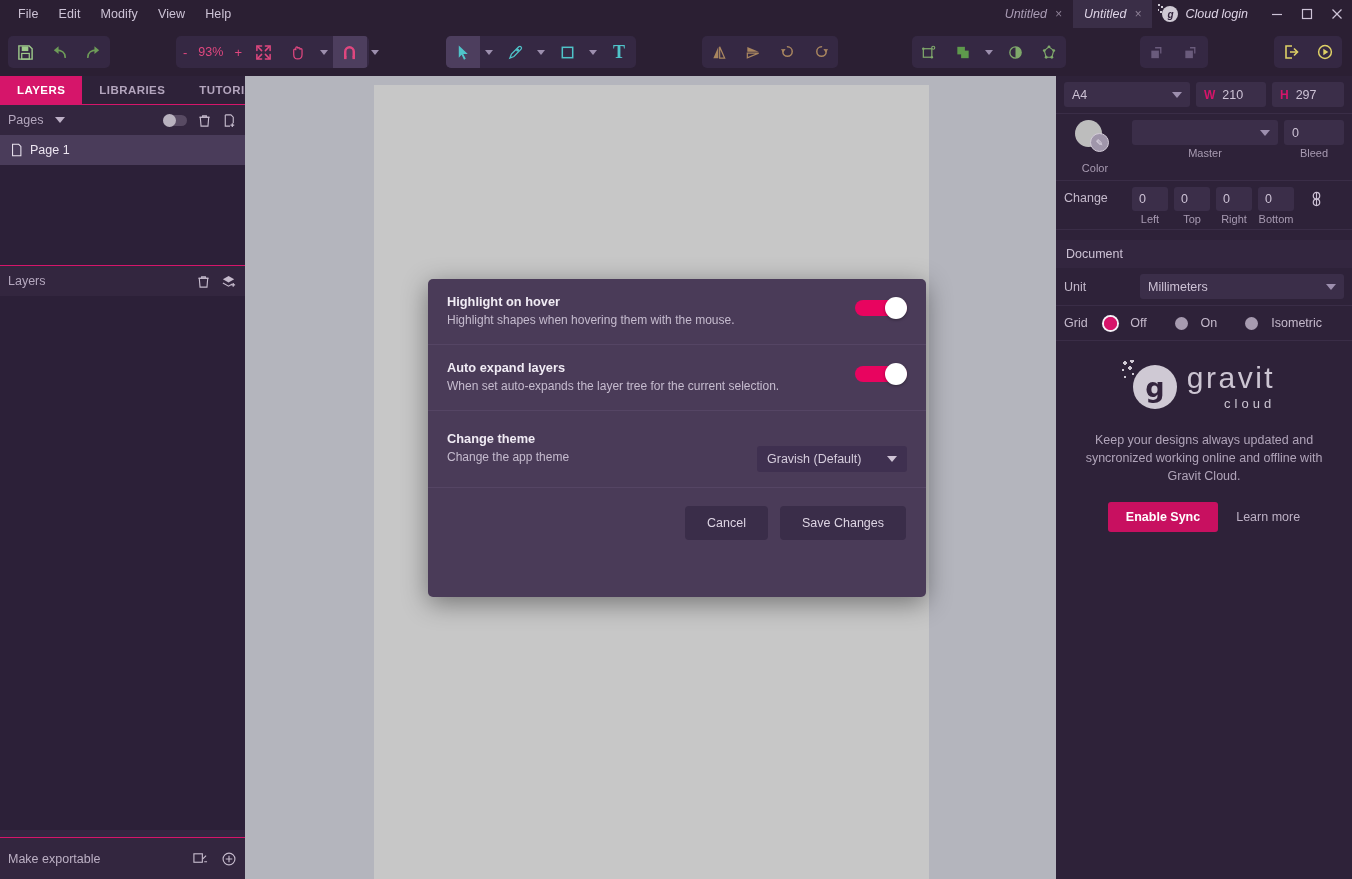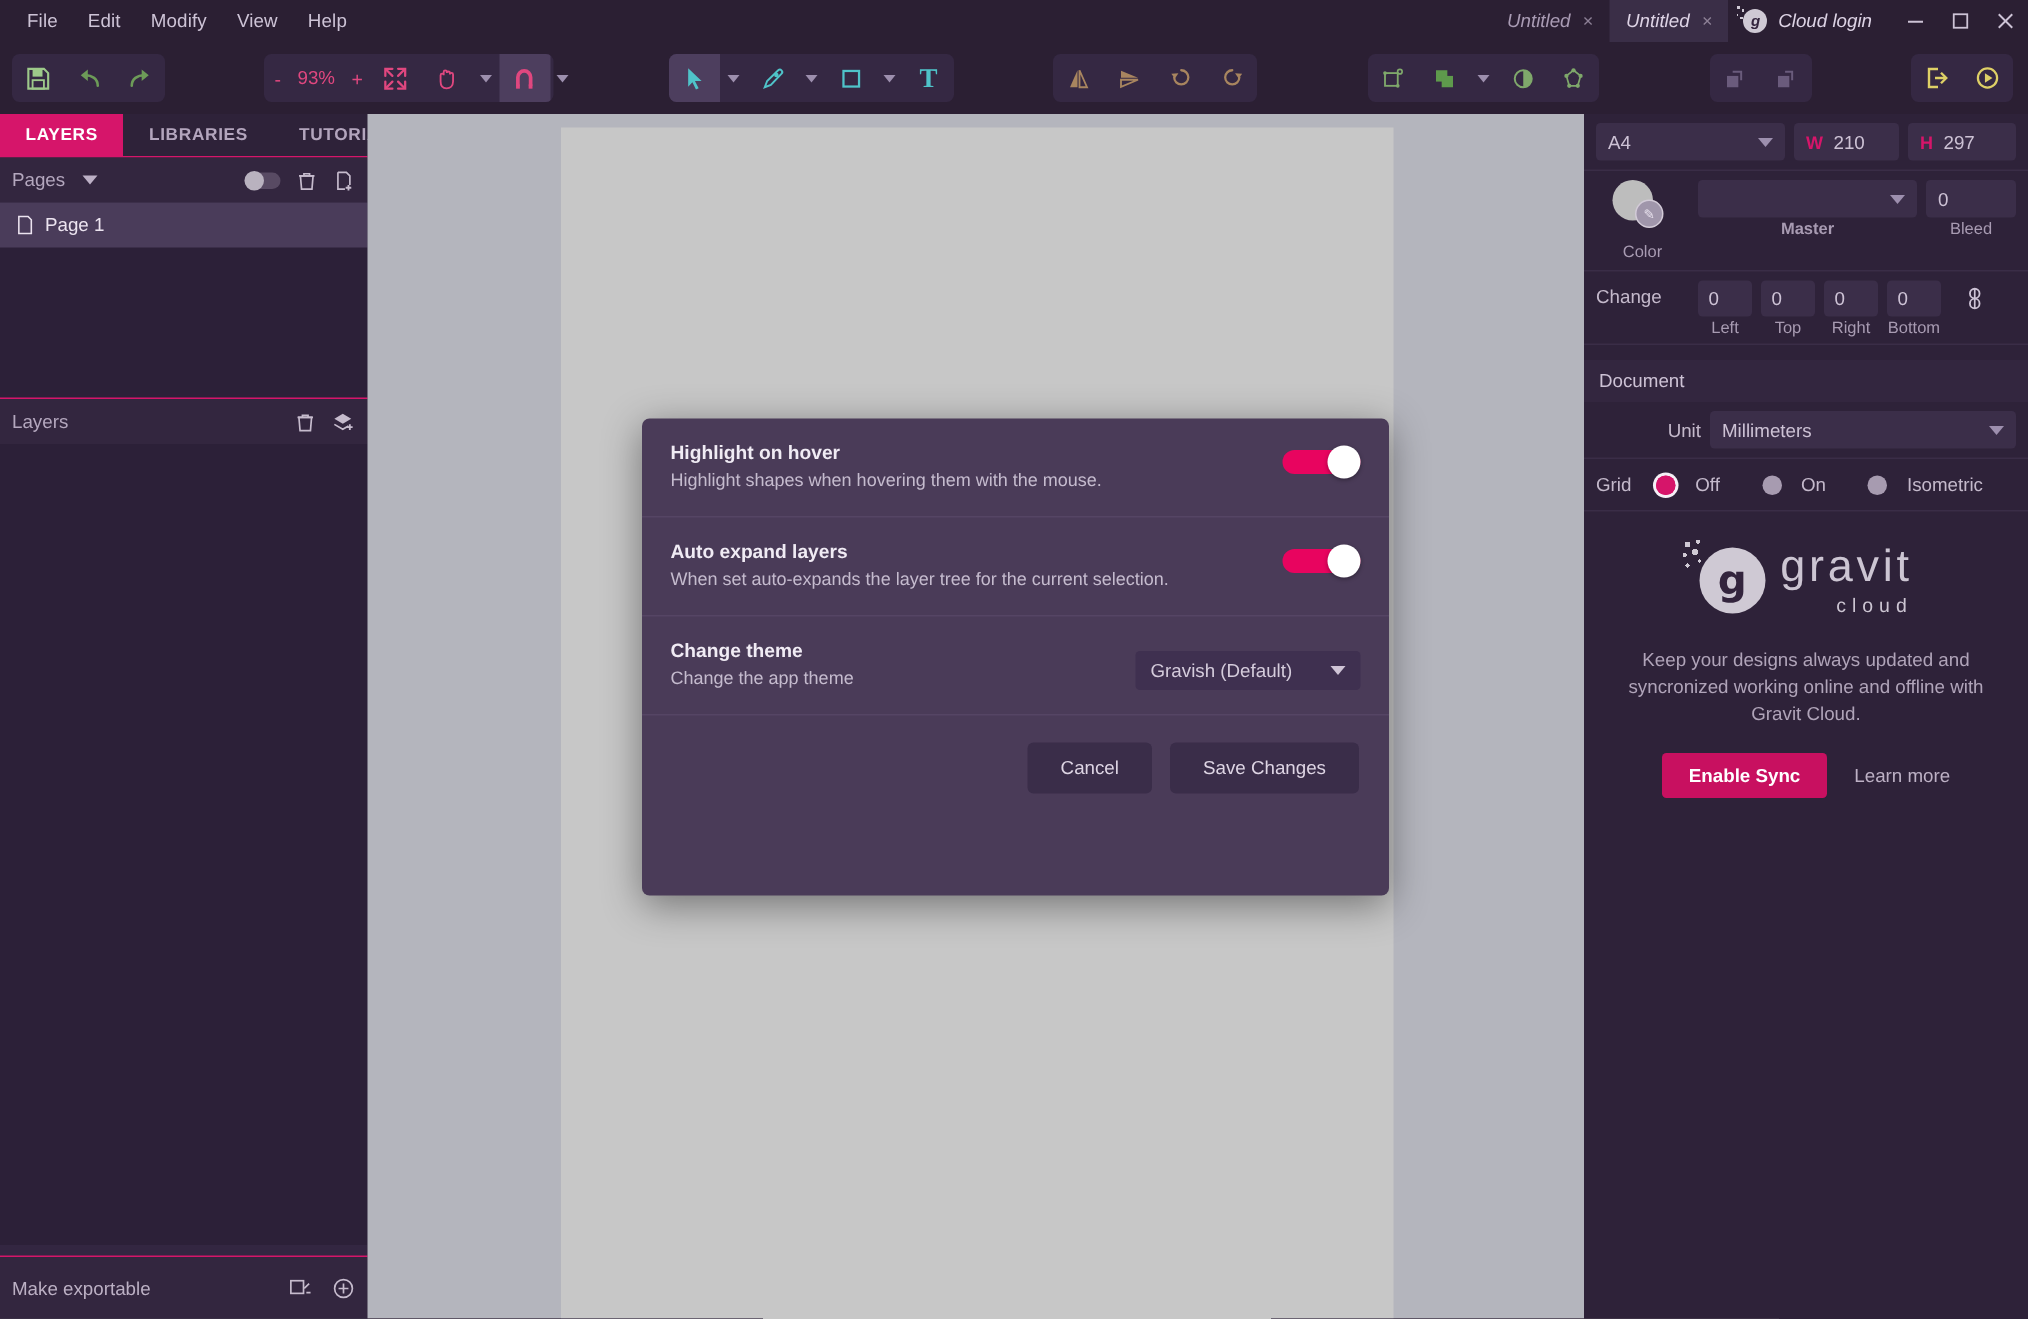--- a/index.html
+++ b/index.html
@@ -227,21 +227,21 @@
   .toggle .knob {
     position: absolute; top: -3px; width: 22px; height: 22px; border-radius: 50%;
     background: #fff; box-shadow: 0 1px 3px rgba(0,0,0,.35);
   }
   .toggle.on { background: #e8045f; }
   .toggle.on .knob { right: 0; }
   .toggle.off .knob { left: 0; }
   .theme-select {
     width: 150px; height: 26px; background: #3f3050; border-radius: 3px;
     display: flex; align-items: center; padding: 0 10px;
-    color: #d5ccdc; font-size: 12.5px; margin-top: 8px; flex: none;
+    color: #d5ccdc; font-size: 12.5px; margin-top: 20px; flex: none;
   }
   .theme-select .sel-caret {
     margin-left: auto; width: 0; height: 0;
     border-left: 5px solid transparent; border-right: 5px solid transparent;
     border-top: 6px solid #cfc4d6;
   }
   .modal-foot {
     display: flex; justify-content: flex-end; gap: 12px; padding: 18px 20px;
     border-top: 1px solid #554564;
   }
@@ -582,21 +582,21 @@
     </div>
 
     <div class="rp-row" style="align-items:flex-start;">
       <div style="width:62px; text-align:center;">
         <div class="colorchip" style="margin:0 auto;">
           <span class="c1"></span>
           <span class="c2">✎</span>
         </div>
         <div class="sublabel">Color</div>
       </div>
-      <div style="flex:1;font-weight:bold;">
+      <div style="flex:1;">
         <div class="fld">
           <span></span>
           <span class="sel-caret"></span>
         </div>
         <div class="sublabel">Master</div>
       </div>
       <div style="width:60px;">
         <div class="fld">
           <span>0</span>
         </div>
@@ -627,21 +627,21 @@
             <path d="M9 2.5v14" stroke="#cdc2d5" stroke-width="1.2"></path>
             <circle cx="9" cy="6" r="3.4" fill="none" stroke="#cdc2d5" stroke-width="1.3"></circle>
             <circle cx="9" cy="13" r="3.4" fill="none" stroke="#cdc2d5" stroke-width="1.3"></circle>
           </svg>
       </span>
     </div>
 
     <div class="rp-head" style="margin-top:10px;">Document</div>
 
     <div class="rp-row">
-      <span style="color:#c4b9cb; font-size:12.5px; width:70px;text-align:right;">Unit</span>
+      <span style="color:#c4b9cb; font-size:12.5px; width:70px;">Unit</span>
       <div class="fld" style="flex:1;">
         <span>Millimeters</span>
         <span class="sel-caret"></span>
       </div>
     </div>
 
     <div class="rp-row" style="padding:10px 8px;">
       <span style="color:#c4b9cb; font-size:12.5px; width:70px;">Grid</span>
       <span class="radio on"></span>
       <span class="radio-lbl">Off</span>

